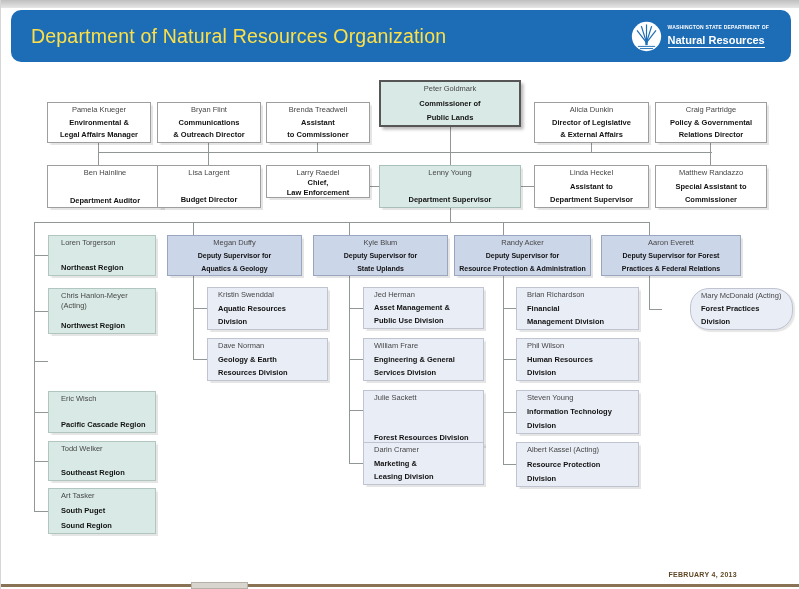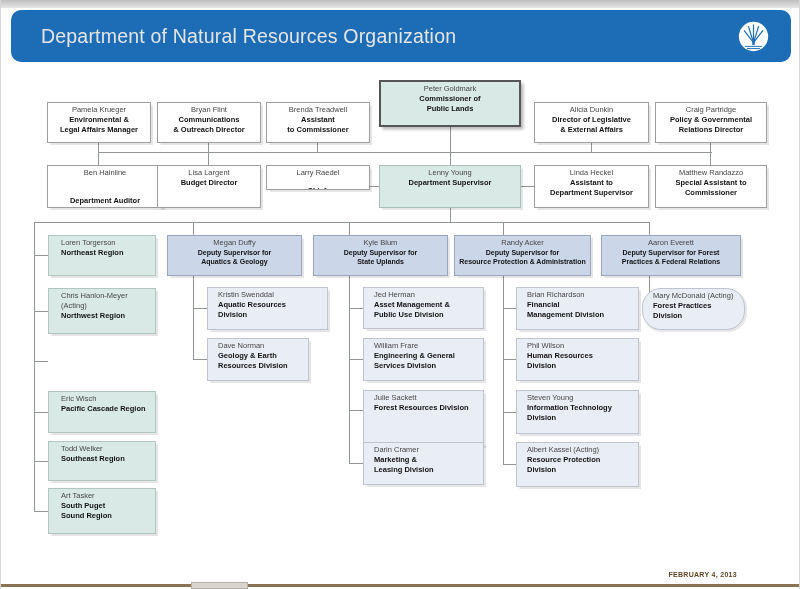--- a/index.html
+++ b/index.html
@@ -11,27 +11,27 @@
     --brown:#5f4726;
     --bar:#8a7355;
   }
   html,body{margin:0;padding:0;background:#fff;}
   #page{position:relative;width:800px;height:589px;background:#fff;overflow:hidden;
         font-family:"Liberation Sans", sans-serif;border-left:1px solid #d6d6d6;border-right:1px solid #d6d6d6;box-sizing:border-box;}
   #top-strip{position:absolute;left:0;top:0;width:800px;height:8px;
         background:linear-gradient(#bfbfbf,#e6e6e6);}
   #header{position:absolute;left:10px;top:10px;width:780px;height:52px;background:var(--header-blue);
         border-radius:10px;display:flex;align-items:center;justify-content:space-between;}
-  #header .title{color:#e5e5e5;font-size:19.5px;font-weight:500;padding-left:30px;letter-spacing:.2px;}
+  #header .title{color:#fde047;font-size:19.5px;font-weight:500;padding-left:20px;letter-spacing:.2px;}
   #logo{display:flex;align-items:center;padding-right:22px;gap:6px;}
   #logo svg{width:31px;height:31px;display:block;}
   .lt-top{color:#fff;font-size:5px;font-weight:bold;letter-spacing:.2px;}
   .lt-bottom{color:#fff;font-size:11px;font-weight:bold;border-bottom:1px solid #fff;line-height:1.15;display:inline-block;}
   #chart{position:absolute;left:0;top:0;width:800px;height:589px;}
-  .box{position:absolute;box-sizing:border-box;display:flex;flex-direction:column;justify-content:flex-start;
+  .box{position:absolute;box-sizing:border-box;display:flex;flex-direction:column;justify-content:space-between;
        background:#fff;border:1px solid #9e9e9e;box-shadow:1.5px 1.5px 1px rgba(0,0,0,.10);
        font-size:7.5px;line-height:1.3;text-align:center;padding:2px 4px;overflow:hidden;}
   .box .nm{color:#474747;}
   .box .tl{font-weight:bold;color:#121212;}
   .box.teal{background:var(--teal);border-color:#b2c6c0;text-align:left;padding-left:12px;}
   .box.teal-strong{background:var(--teal);border:2px solid #565656;box-shadow:2.5px 2.5px 3px rgba(0,0,0,.28);}
   .box.lenny{background:var(--teal);border-color:#a9bfb9;}
   .box.blue{background:var(--blue);border-color:#9aa6c0;}
   .box.blue .tl{font-size:7px;white-space:nowrap;}
   .box.lavender{background:var(--lavender);border-color:#c0c4d1;text-align:left;padding-left:10px;}
@@ -58,20 +58,24 @@
           <path d="M18 25 L18 4"></path>
           <path d="M18 25 L24 6"></path>
           <path d="M18 25 L29 11"></path>
         </g>
         <rect x="16.6" y="23" width="2.8" height="5" fill="#1d6db6"></rect>
         <g stroke="#1d6db6" stroke-width="1.1" fill="none">
           <path d="M8 29.5 H28"></path>
           <path d="M10.5 32 H25.5"></path>
         </g>
       </svg>
+      <div class="logo-text">
+        <div class="lt-top">WASHINGTON STATE DEPARTMENT OF</div>
+        <div class="lt-bottom">Natural Resources</div>
+      </div>
     </div>
   </div>
 
   <div id="chart">
       <div class="line" style="left: 97px; top: 152px; width: 614px; height: 1px;"></div>
       <div class="line" style="left: 97px; top: 143px; width: 1px; height: 9px;"></div>
       <div class="line" style="left: 207px; top: 143px; width: 1px; height: 9px;"></div>
       <div class="line" style="left: 316px; top: 143px; width: 1px; height: 9px;"></div>
       <div class="line" style="left: 590px; top: 143px; width: 1px; height: 9px;"></div>
       <div class="line" style="left: 709px; top: 143px; width: 1px; height: 9px;"></div>
@@ -140,21 +144,21 @@
         <div class="tl">Relations Director</div>
       </div>
       <div class="box white" style="left: 46px; top: 165px; width: 116px; height: 43px; gap: 18px;">
         <div class="nm">Ben Hainline</div>
         <div class="tl">Department Auditor</div>
       </div>
       <div class="box white" style="left: 156px; top: 165px; width: 104px; height: 43px;">
         <div class="nm">Lisa Largent</div>
         <div class="tl">Budget Director</div>
       </div>
-      <div class="box white" style="left: 265px; top: 165px; width: 104px; height: 25px; gap: 8px;">
+      <div class="box white" style="left: 265px; top: 165px; width: 104px; height: 33px;">
         <div class="nm">Larry Raedel</div>
         <div class="tl">Chief,</div>
         <div class="tl">Law Enforcement</div>
       </div>
       <div class="box lenny" style="left: 378px; top: 165px; width: 142px; height: 43px;">
         <div class="nm">Lenny Young</div>
         <div class="tl">Department Supervisor</div>
       </div>
       <div class="box white" style="left: 533px; top: 165px; width: 115px; height: 43px;">
         <div class="nm">Linda Heckel</div>
@@ -205,21 +209,21 @@
       <div class="box teal" style="left: 47px; top: 488px; width: 108px; height: 46px;">
         <div class="nm">Art Tasker</div>
         <div class="tl">South Puget</div>
         <div class="tl">Sound Region</div>
       </div>
       <div class="box lavender" style="left: 206px; top: 287px; width: 121px; height: 43px;">
         <div class="nm">Kristin Swenddal</div>
         <div class="tl">Aquatic Resources</div>
         <div class="tl">Division</div>
       </div>
-      <div class="box lavender" style="left: 206px; top: 338px; width: 102px; height: 43px;">
+      <div class="box lavender" style="left: 206px; top: 338px; width: 121px; height: 43px;">
         <div class="nm">Dave Norman</div>
         <div class="tl">Geology &amp; Earth</div>
         <div class="tl">Resources Division</div>
       </div>
       <div class="box lavender" style="left: 362px; top: 287px; width: 121px; height: 42px;">
         <div class="nm">Jed Herman</div>
         <div class="tl">Asset Management &amp;</div>
         <div class="tl">Public Use Division</div>
       </div>
       <div class="box lavender" style="left: 362px; top: 338px; width: 121px; height: 43px;">
@@ -249,21 +253,21 @@
       <div class="box lavender" style="left: 515px; top: 390px; width: 123px; height: 44px;">
         <div class="nm">Steven Young</div>
         <div class="tl">Information Technology</div>
         <div class="tl">Division</div>
       </div>
       <div class="box lavender" style="left: 515px; top: 442px; width: 123px; height: 45px;">
         <div class="nm">Albert Kassel (Acting)</div>
         <div class="tl">Resource Protection</div>
         <div class="tl">Division</div>
       </div>
-      <div class="box lavender" style="left: 641px; top: 288px; width: 103px; height: 42px; border-radius: 19px;">
+      <div class="box lavender" style="left: 689px; top: 288px; width: 103px; height: 42px; border-radius: 19px;">
         <div class="nm">Mary McDonald (Acting)</div>
         <div class="tl">Forest Practices</div>
         <div class="tl">Division</div>
       </div>
     </div>
 
   <div id="date">FEBRUARY 4, 2013</div>
   <div id="bottom-bar"></div>
   <div id="scroll-thumb"></div>
 </div>

